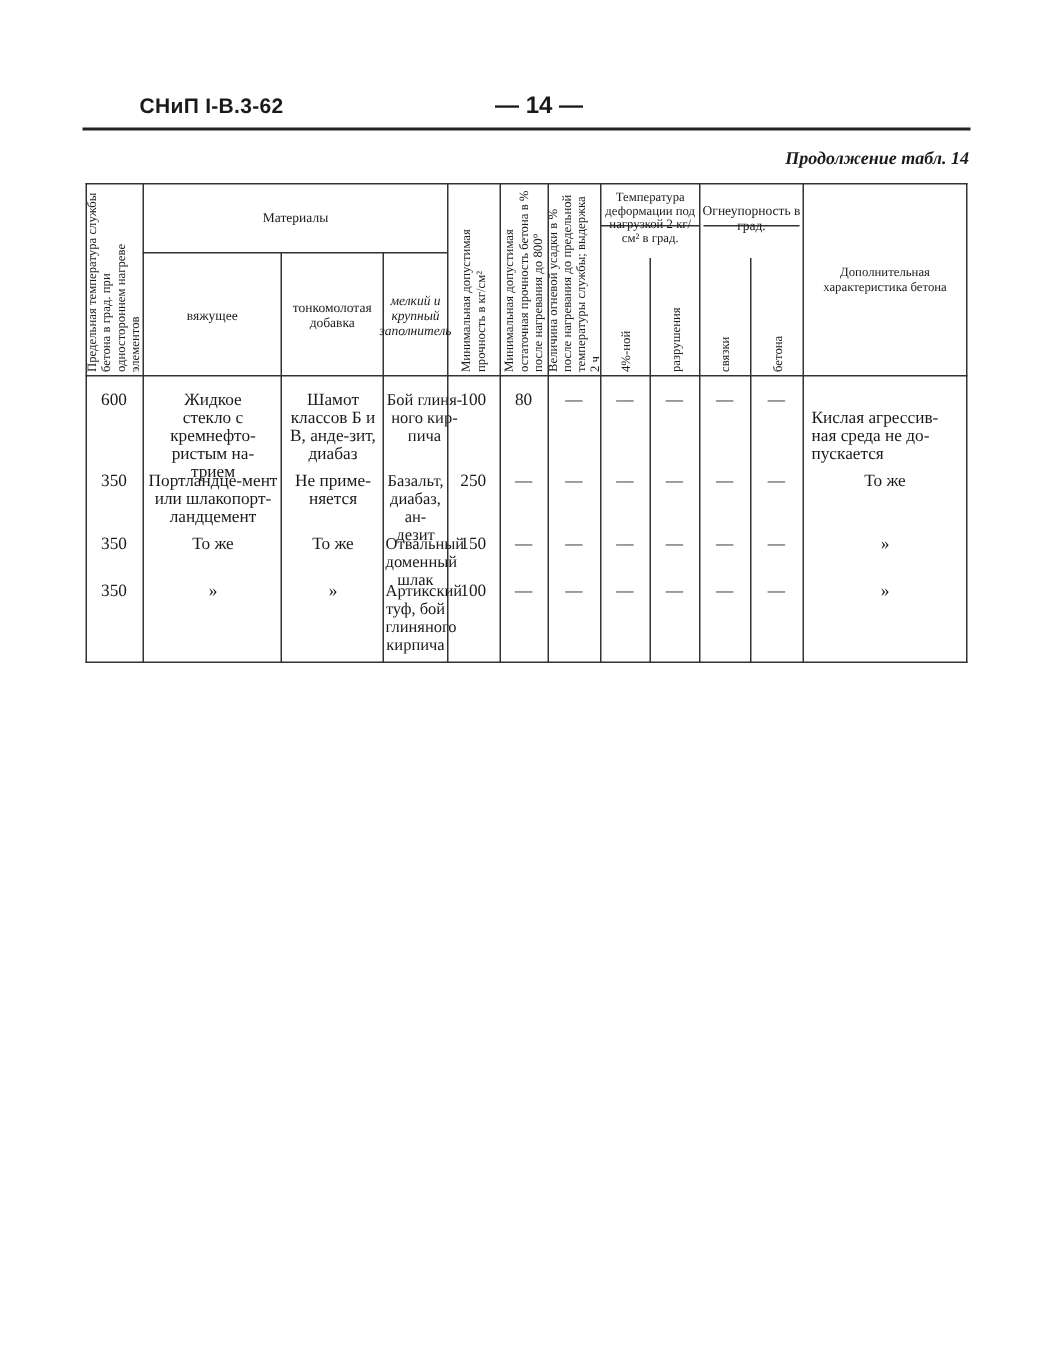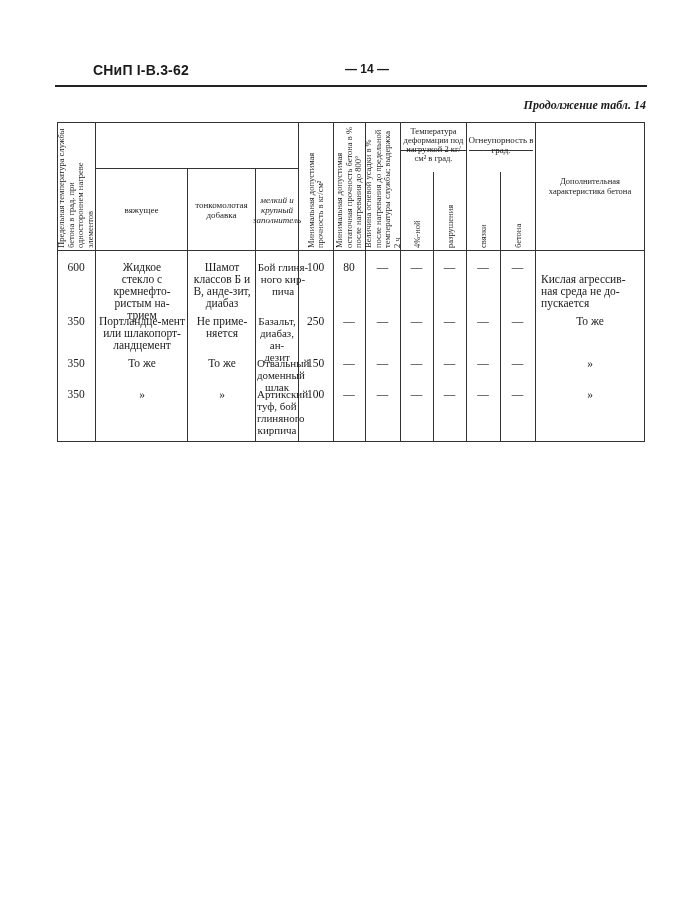--- a/index.html
+++ b/index.html
@@ -1,18 +1,18 @@
 <!DOCTYPE html>
 <html><head>
 <meta charset="utf-8">
 <style>
   html, body { margin:0; padding:0; background:#ffffff; }
   body { width:700px; height:911px; position:relative; overflow:hidden; font-family:"DejaVu Serif","Liberation Serif",serif; color:#1a1a1a; }
   .hdr-left { position:absolute; left:57px; top:62px; font-size:14px; font-weight:bold; font-family:"Liberation Sans","DejaVu Sans",sans-serif; letter-spacing:0.2px;margin-left:36px; }
-  .hdr-center { position:absolute; left:345px; top:62px; font-size:12px; font-weight:bold; font-family:"Liberation Sans","DejaVu Sans",sans-serif; }
+  .hdr-center { position:absolute; left:330px; top:62px; font-size:16px; font-weight:bold; font-family:"Liberation Sans","DejaVu Sans",sans-serif; }
   .hdr-rule { position:absolute; left:55px; top:85px; width:592px; height:2px; background:#222; }
   .cont { position:absolute; right:54px; top:98px; font-size:12px; font-style:italic; font-weight:bold; font-family:"Liberation Serif","DejaVu Serif",serif; }
   .tbl { position:absolute; left:57px; top:122px; width:588px; height:320px; }
   .ln { position:absolute; background:#333; }
   .h { height:1px; }
   .v { width:1px; }
   .cell { position:absolute; display:flex; align-items:center; justify-content:center; text-align:center; font-size:9px; line-height:10px; font-family:"Liberation Serif","DejaVu Serif",serif; }
   .vert { position:absolute; display:flex; align-items:center; justify-content:flex-start; writing-mode:vertical-rl; transform:rotate(180deg); font-size:8.5px; line-height:9.5px; text-align:left; font-family:"Liberation Serif","DejaVu Serif",serif; }
   .body { position:absolute; text-align:center; font-size:11.5px; line-height:12px; font-family:"Liberation Serif","DejaVu Serif",serif; }
 </style>
@@ -41,20 +41,21 @@
   <div class="ln v" style="left:276px;top:0;height:320px;"></div>
   <div class="ln v" style="left:308px;top:0;height:320px;"></div>
   <div class="ln v" style="left:343px;top:0;height:320px;"></div>
   <div class="ln v" style="left:376px;top:50px;height:270px;"></div>
   <div class="ln v" style="left:409px;top:0;height:320px;"></div>
   <div class="ln v" style="left:443px;top:50px;height:270px;"></div>
   <div class="ln v" style="left:478px;top:0;height:320px;"></div>
   <div class="ln v" style="left:587px;top:0;height:320px;"></div>
 
   <div class="vert" style="left:2px;top:4px;width:34px;height:122px;">Предельная температура службы бетона в град. при одностороннем нагреве элементов</div>
+  <div class="cell" style="left:39px;top:0;width:202px;height:46px;">Материалы</div>
   <div class="cell" style="left:39px;top:47px;width:91px;height:81px;">вяжущее</div>
   <div class="cell" style="left:133px;top:47px;width:63px;height:81px;">тонкомолотая добавка</div>
   <div class="cell" style="left:201px;top:47px;width:38px;height:81px;font-style:italic;">мелкий и крупный заполнитель</div>
   <div class="vert" style="left:244px;top:4px;width:30px;height:122px;">Минимальная допустимая прочность в кг/см²</div>
   <div class="vert" style="left:278px;top:4px;width:29px;height:122px;">Минимальная допустимая остаточная прочность бетона в % после нагревания до 800°</div>
   <div class="vert" style="left:310px;top:4px;width:32px;height:122px;">Величина огневой усадки в % после нагревания до предельной температуры службы; выдержка 2 ч</div>
   <div class="cell" style="left:344px;top:0;width:65px;height:46px;font-size:8.5px;line-height:9px;">Температура деформации под нагрузкой 2 кг/см² в град.</div>
   <div class="vert" style="left:350px;top:52px;width:22px;height:74px;">4%-ной</div>
   <div class="vert" style="left:383px;top:52px;width:22px;height:74px;">разрушения</div>
   <div class="cell" style="left:410px;top:0;width:68px;height:46px;">Огнеупорность в град.</div>

